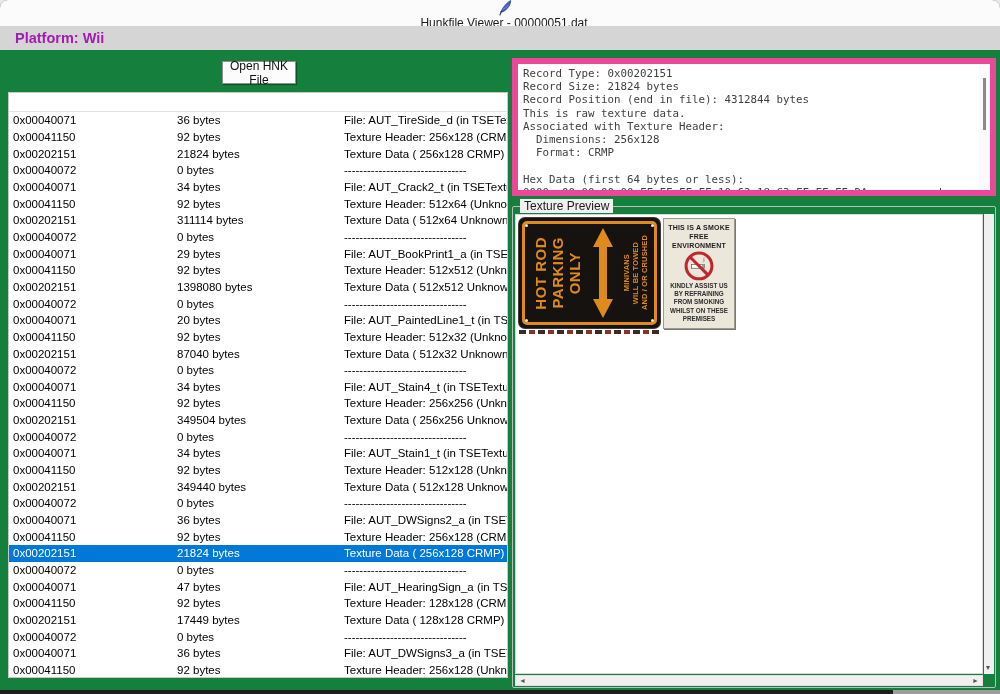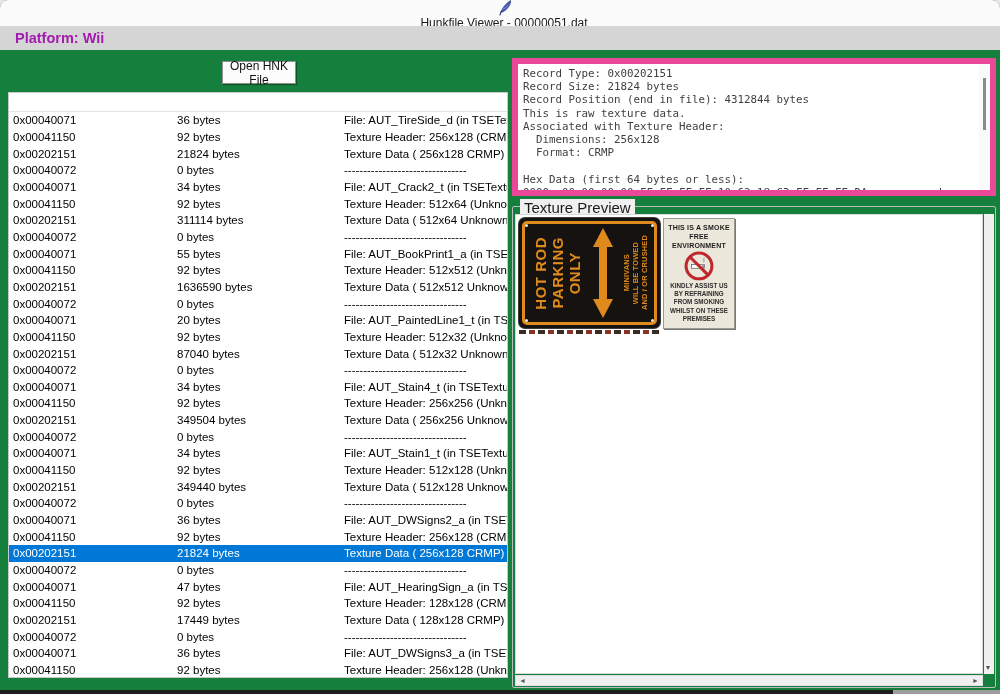--- a/index.html
+++ b/index.html
@@ -53,21 +53,21 @@
   .detail-text { position:absolute; left:0; top:0; right:11px; bottom:0; padding:3px 0 0 5px;
     font-family:"DejaVu Sans Mono","Liberation Mono",monospace; font-size:10.8px; line-height:13.2px;
     color:#3f3f3f; white-space:pre; overflow:hidden; }
   .detail-scroll { position:absolute; right:0; top:0; width:11px; height:100%; background:#fafafa; }
   .detail-thumb { position:absolute; right:4px; top:14px; width:3px; height:52px; background:#8a8a8a; }
 
   
   .preview-group { position:absolute; left:512px; top:156px; width:484px; height:482px;
     border:1px solid #bdbdbd; border-radius:2px; }
   .group-label { position:absolute; left:7px; top:-8px; background:#f0f0f0; padding:0 4px;
-    font-size:15px; color:#1a1a1a;text-align:right; }
+    font-size:12px; color:#1a1a1a;text-align:right; }
   .preview-canvas { position:absolute; left:2px; top:7px; right:12px; bottom:13px;
     background:#fff; border:1px solid #d8d8d8; overflow:hidden; }
   .h-scroll { position:absolute; left:2px; right:12px; bottom:1px; height:11px;
     background:#f0f0f0; border:1px solid #e0e0e0; display:flex; align-items:center; justify-content:space-between; }
   .scroll-arrow { font-size:7px; color:#555; padding:0 3px; line-height:1; }
   .v-scroll { position:absolute; right:1px; top:7px; bottom:13px; width:10px; background:#f0f0f0; }
   .v-arrow { position:absolute; right:1px; bottom:1px; width:10px; height:11px;
     display:flex; align-items:center; justify-content:center; font-size:7px; color:#555; }
 
   
@@ -173,31 +173,31 @@
             <div class="cell">311114 bytes</div>
             <div class="cell">Texture Data ( 512x64 Unknown (but</div>
           </div>
           <div class="trow">
             <div class="cell">0x00040072</div>
             <div class="cell">0 bytes</div>
             <div class="cell">--------------------------------</div>
           </div>
           <div class="trow">
             <div class="cell">0x00040071</div>
-            <div class="cell">55 bytes</div>
+            <div class="cell">29 bytes</div>
             <div class="cell">File: AUT_BookPrint1_a (in TSETextur</div>
           </div>
           <div class="trow">
             <div class="cell">0x00041150</div>
             <div class="cell">92 bytes</div>
             <div class="cell">Texture Header: 512x512 (Unknown (</div>
           </div>
           <div class="trow">
             <div class="cell">0x00202151</div>
-            <div class="cell">1636590 bytes</div>
+            <div class="cell">1398080 bytes</div>
             <div class="cell">Texture Data ( 512x512 Unknown (bu</div>
           </div>
           <div class="trow">
             <div class="cell">0x00040072</div>
             <div class="cell">0 bytes</div>
             <div class="cell">--------------------------------</div>
           </div>
           <div class="trow">
             <div class="cell">0x00040071</div>
             <div class="cell">20 bytes</div>

